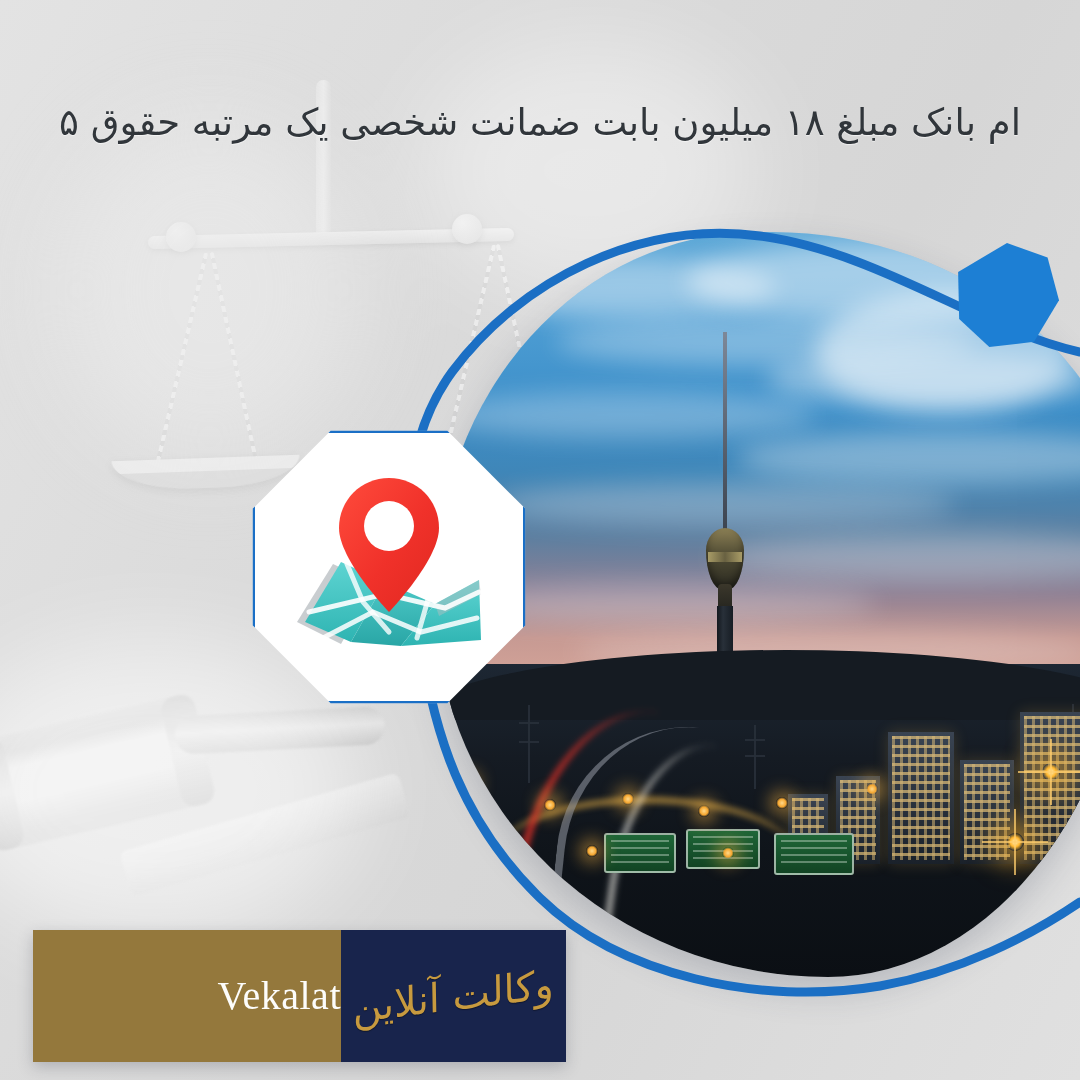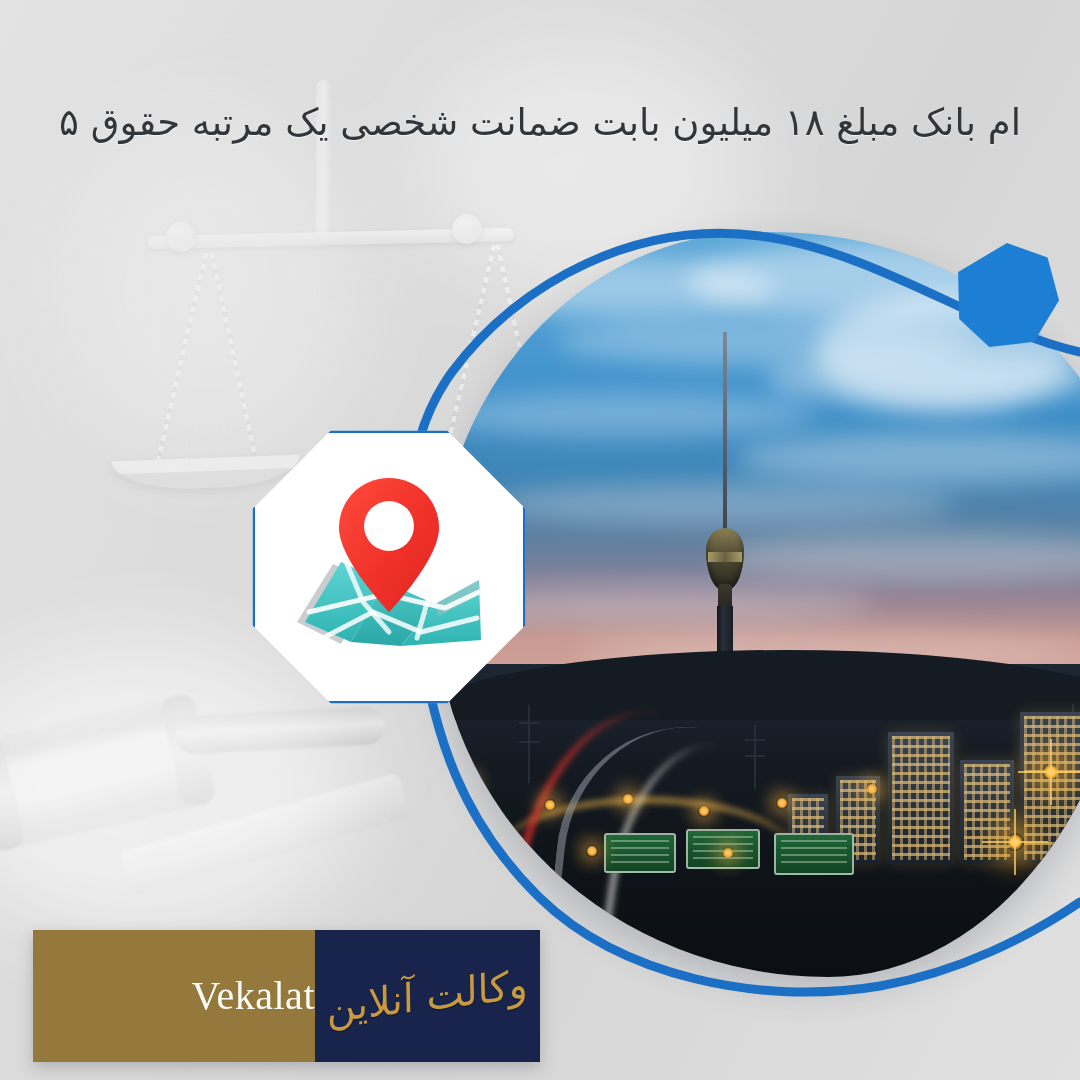--- a/index.html
+++ b/index.html
@@ -373,21 +373,21 @@
     font-family:"DejaVu Sans", sans-serif;
     font-size:40px;
     color:#c79a3f;
     direction:rtl;
     line-height:1;
     transform:rotate(-7deg) skewX(-6deg);
     text-shadow:0 1px 1px rgba(0,0,0,.4);
     white-space:nowrap;
   }
   .logo .wordmark {
-    width:282px;
+    width:308px;
     background:#94783c;
     display:flex; flex-direction:column;
     align-items:flex-start; justify-content:center;
     padding-left:26px;
     font-family:"Liberation Serif", serif;
     color:#fdfdfb;
   }
   .logo .wordmark .l1 { font-size:40px; line-height:1.08; letter-spacing:.5px; }
   .logo .wordmark .l2 { font-size:40px; line-height:1.08; letter-spacing:.5px; white-space:nowrap; }
   .logo .wordmark .l2 .dot { color:#1d2646; }

